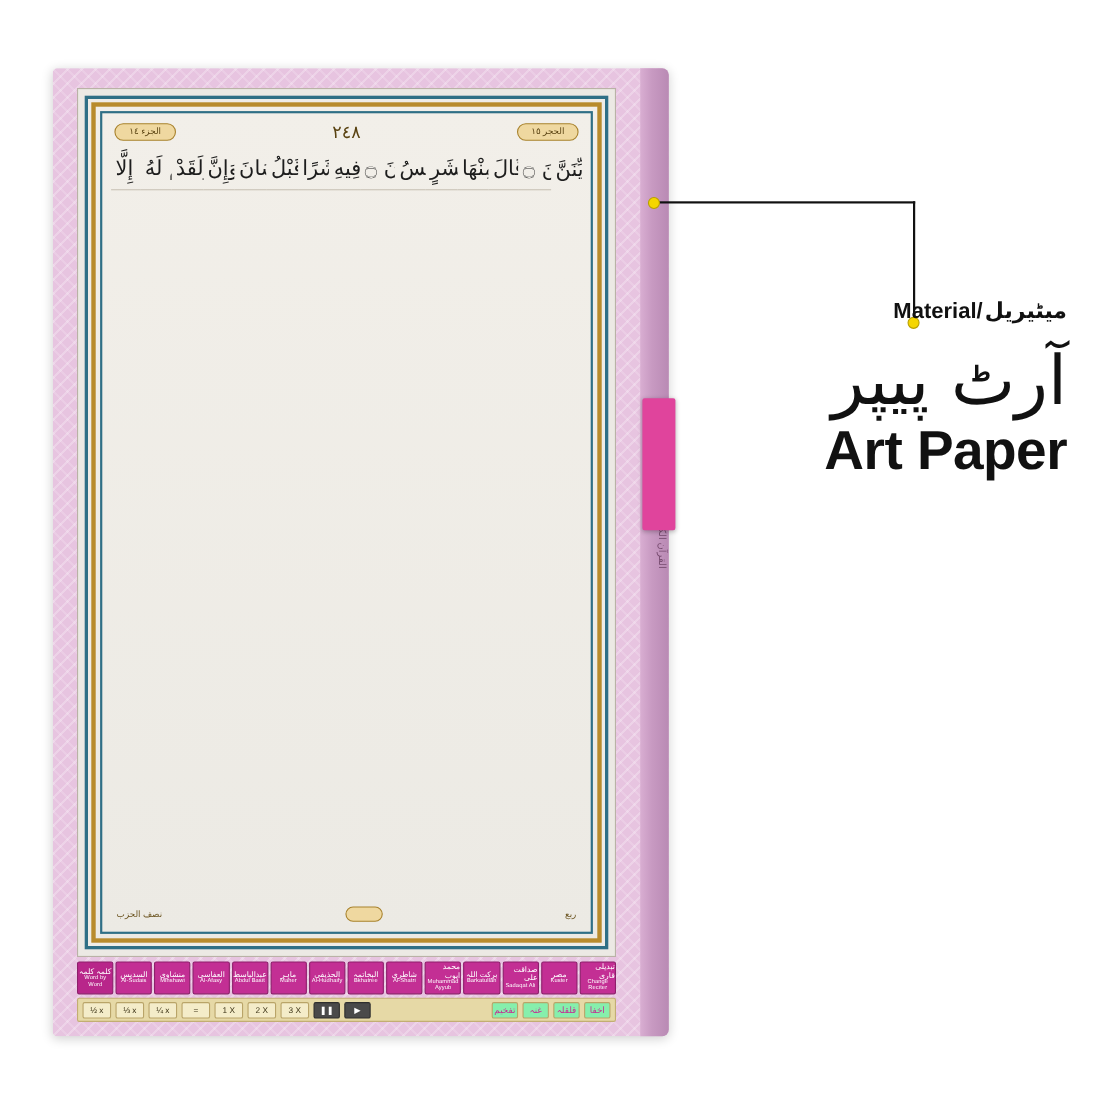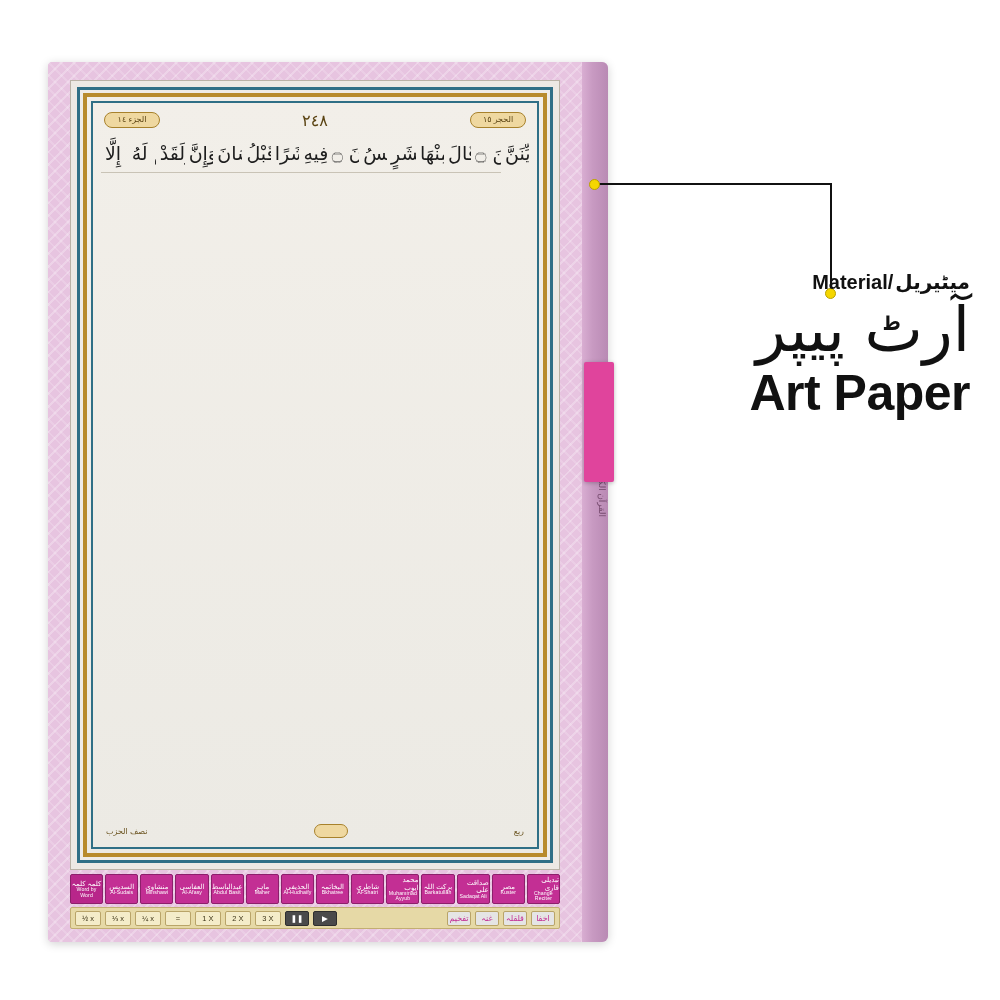--- a/index.html
+++ b/index.html
@@ -209,21 +209,21 @@
     align-items: center;
     justify-content: center;
   }
   .fbtn.dark {
     background: #4a4a4a; border-color: #2e2e2e; color: #fff;
     min-width: 24px;
   }
   .spacer { flex: 1 1 auto; }
   .ur-btn {
     min-width: 24px; height: 15px;
-    background: #e5e5e5;
+    background: #86efac;
     border: 1px solid #b9a468;
     border-radius: 2px;
     font-size: 8px;
     color: #7a1b5c;
     direction: rtl;
     display: flex; align-items: center; justify-content: center;
   }
   .ur-btn.pink { color: #c32f94; }
 
   
@@ -266,21 +266,21 @@
   .label-en-small {
     font-size: 20px;
     font-weight: bold;
     color: #111111;
   }
   .label-row-top {
     display: flex;
     align-items: baseline;
     justify-content: flex-end;
     gap: 2px;
-    margin-bottom: 0;
+    margin-bottom: 15px;
   }
   .label-ur-big {
     font-family: "DejaVu Sans", sans-serif;
     font-size: 62px;
     font-weight: normal;
     color: #111111;
     direction: rtl;
     line-height: 1.15;
     margin-bottom: 2px;
   }

